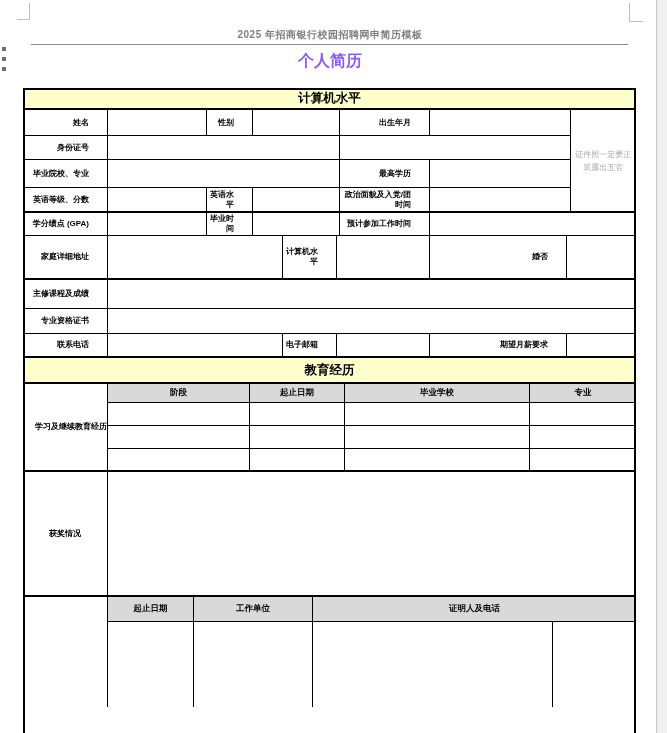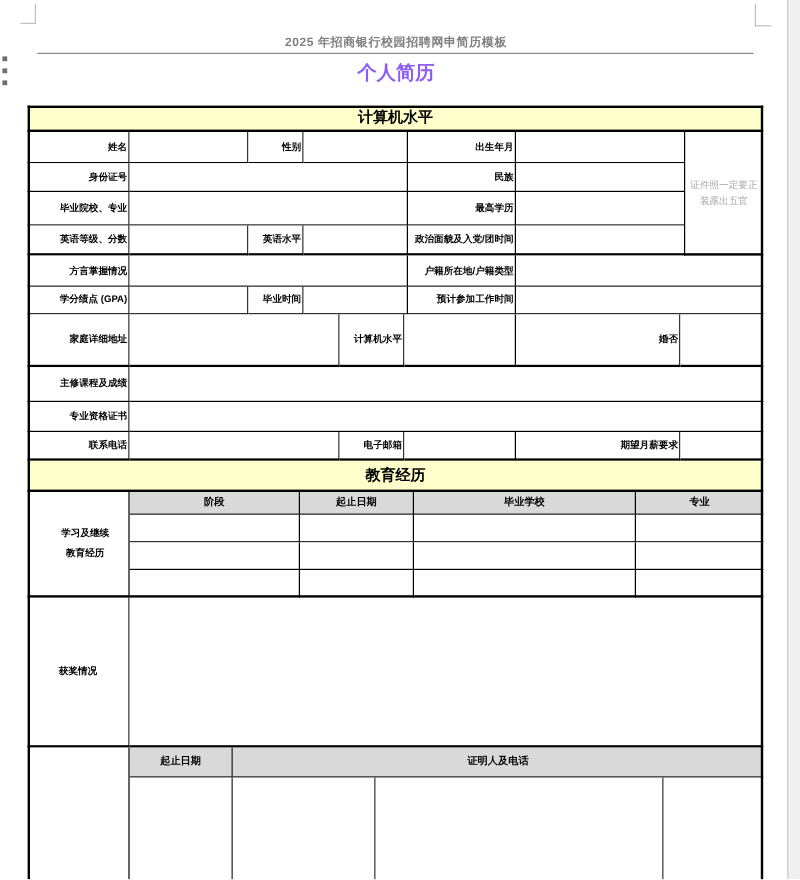--- a/index.html
+++ b/index.html
@@ -18,33 +18,33 @@
   #header-rule{position:absolute;left:31px;top:44px;width:597px;height:0;border-top:1.5px solid #8a8a8a;}
   #doc-title{position:absolute;left:0;top:51px;width:660px;text-align:center;font-size:16px;font-weight:bold;color:#8b5cf6;}
   
   #form{position:absolute;left:23px;top:88px;width:613px;height:645px;}
   #form-outer-border{position:absolute;left:0;top:0;right:0;bottom:0;border:2.5px solid #000;border-bottom:none;pointer-events:none;z-index:5;}
   .band{display:flex;width:613px;box-sizing:border-box;}
   .c{box-sizing:border-box;border-right:1.5px solid #000;border-bottom:1.5px solid #000;display:flex;align-items:center;background:#fff;overflow:hidden;}
   .c.lastc{border-right:none;}
   .thickb > .c{border-bottom-width:2.5px;}
   .grow{flex:1 1 auto;}
-  .lbl{justify-content:flex-end;padding-right:1px;font-size:8px;font-weight:bold;line-height:10px;text-align:right;}
+  .lbl{justify-content:flex-end;padding-right:18px;font-size:8px;font-weight:bold;line-height:10px;text-align:right;}
   .ctr{justify-content:center;text-align:center;}
   .banner{background:#ffffcc;font-size:12.5px;font-weight:bold;justify-content:center;}
   .gray{background:#d9d9d9;font-size:8.5px;font-weight:bold;justify-content:center;}
   .reserve-photo{margin-right:66.5px;width:546.5px;}
   #photo-cell{position:absolute;top:22px;right:0;width:66.5px;height:103px;box-sizing:border-box;
     border-left:1.5px solid #000;border-bottom:2.5px solid #000;background:#fff;
     display:flex;flex-direction:column;align-items:center;justify-content:center;z-index:2;}
   #photo-cell span{font-size:8px;line-height:13px;color:#a6a6a6;text-align:center;}
   
   .composite{position:relative;}
   .side-cell{position:absolute;left:0;top:0;width:85px;box-sizing:border-box;border-right:1.5px solid #000;background:#fff;
-    display:flex;flex-direction:column;align-items:center;justify-content:center;font-size:8px;font-weight:bold;line-height:16px;text-align:center;padding-left:12px;}
+    display:flex;flex-direction:row;align-items:center;justify-content:center;font-size:8px;font-weight:bold;line-height:16px;text-align:center;padding-left:12px;}
   .sub{margin-left:85px;display:flex;box-sizing:border-box;}
 </style>
 </head>
 <body>
 
 <div id="stage">
 
   <div id="right-gutter"></div>
   <div>
     <div class="handle-dot" style="top:47px"></div>
@@ -74,46 +74,39 @@
       <div class="c" style="width:99px"></div>
       <div class="c lbl" style="width:46px">性别</div>
       <div class="c" style="width:87px"></div>
       <div class="c lbl" style="width:90px">出生年月</div>
       <div class="c grow lastc"></div>
     </div>
 
     <div class="band reserve-photo" style="height:24px">
       <div class="c lbl" style="width:85px">身份证号</div>
       <div class="c" style="width:232px"></div>
-      <div class="c lbl" style="width:90px">民族</div>
       <div class="c grow lastc"></div>
     </div>
 
     <div class="band reserve-photo" style="height:28px">
       <div class="c lbl" style="width:85px">毕业院校、专业</div>
       <div class="c" style="width:232px"></div>
       <div class="c lbl" style="width:90px">最高学历</div>
       <div class="c grow lastc"></div>
     </div>
 
     <div class="band reserve-photo thickb" style="height:25px">
       <div class="c lbl" style="width:85px">英语等级、分数</div>
       <div class="c" style="width:99px"></div>
       <div class="c lbl" style="width:46px">英语水平</div>
       <div class="c" style="width:87px"></div>
       <div class="c lbl" style="width:90px">政治面貌及入党/团时间</div>
       <div class="c grow lastc"></div>
     </div>
 
-    <div class="band" style="height:26px">
-      <div class="c lbl" style="width:85px">方言掌握情况</div>
-      <div class="c" style="width:232px"></div>
-      <div class="c lbl" style="width:90px">户籍所在地/户籍类型</div>
-      <div class="c grow lastc"></div>
-    </div>
 
     <div class="band" style="height:23px">
       <div class="c lbl" style="width:85px">学分绩点 (GPA)</div>
       <div class="c" style="width:99px"></div>
       <div class="c lbl" style="width:46px">毕业时间</div>
       <div class="c" style="width:87px"></div>
       <div class="c lbl" style="width:90px">预计参加工作时间</div>
       <div class="c grow lastc"></div>
     </div>
 
@@ -182,20 +175,21 @@
 
     <div class="band thickb" style="height:125px">
       <div class="c ctr" style="width:85px;font-size:8px;font-weight:bold">获奖情况</div>
       <div class="c grow lastc"></div>
     </div>
 
     <div class="band composite" style="height:110px;display:block">
       <div class="side-cell" style="height:110px;border-bottom:none"></div>
       <div class="sub" style="height:25px">
         <div class="c gray" style="width:86px">起止日期</div>
+        <div class="c gray" style="width:119px">工作单位</div>
         <div class="c gray grow lastc">证明人及电话</div>
       </div>
       <div class="sub" style="height:85px">
         <div class="c" style="width:86px;border-bottom:none"></div>
         <div class="c" style="width:119px;border-bottom:none"></div>
         <div class="c" style="width:240px;border-bottom:none"></div>
         <div class="c grow lastc" style="border-bottom:none"></div>
       </div>
     </div>
 

